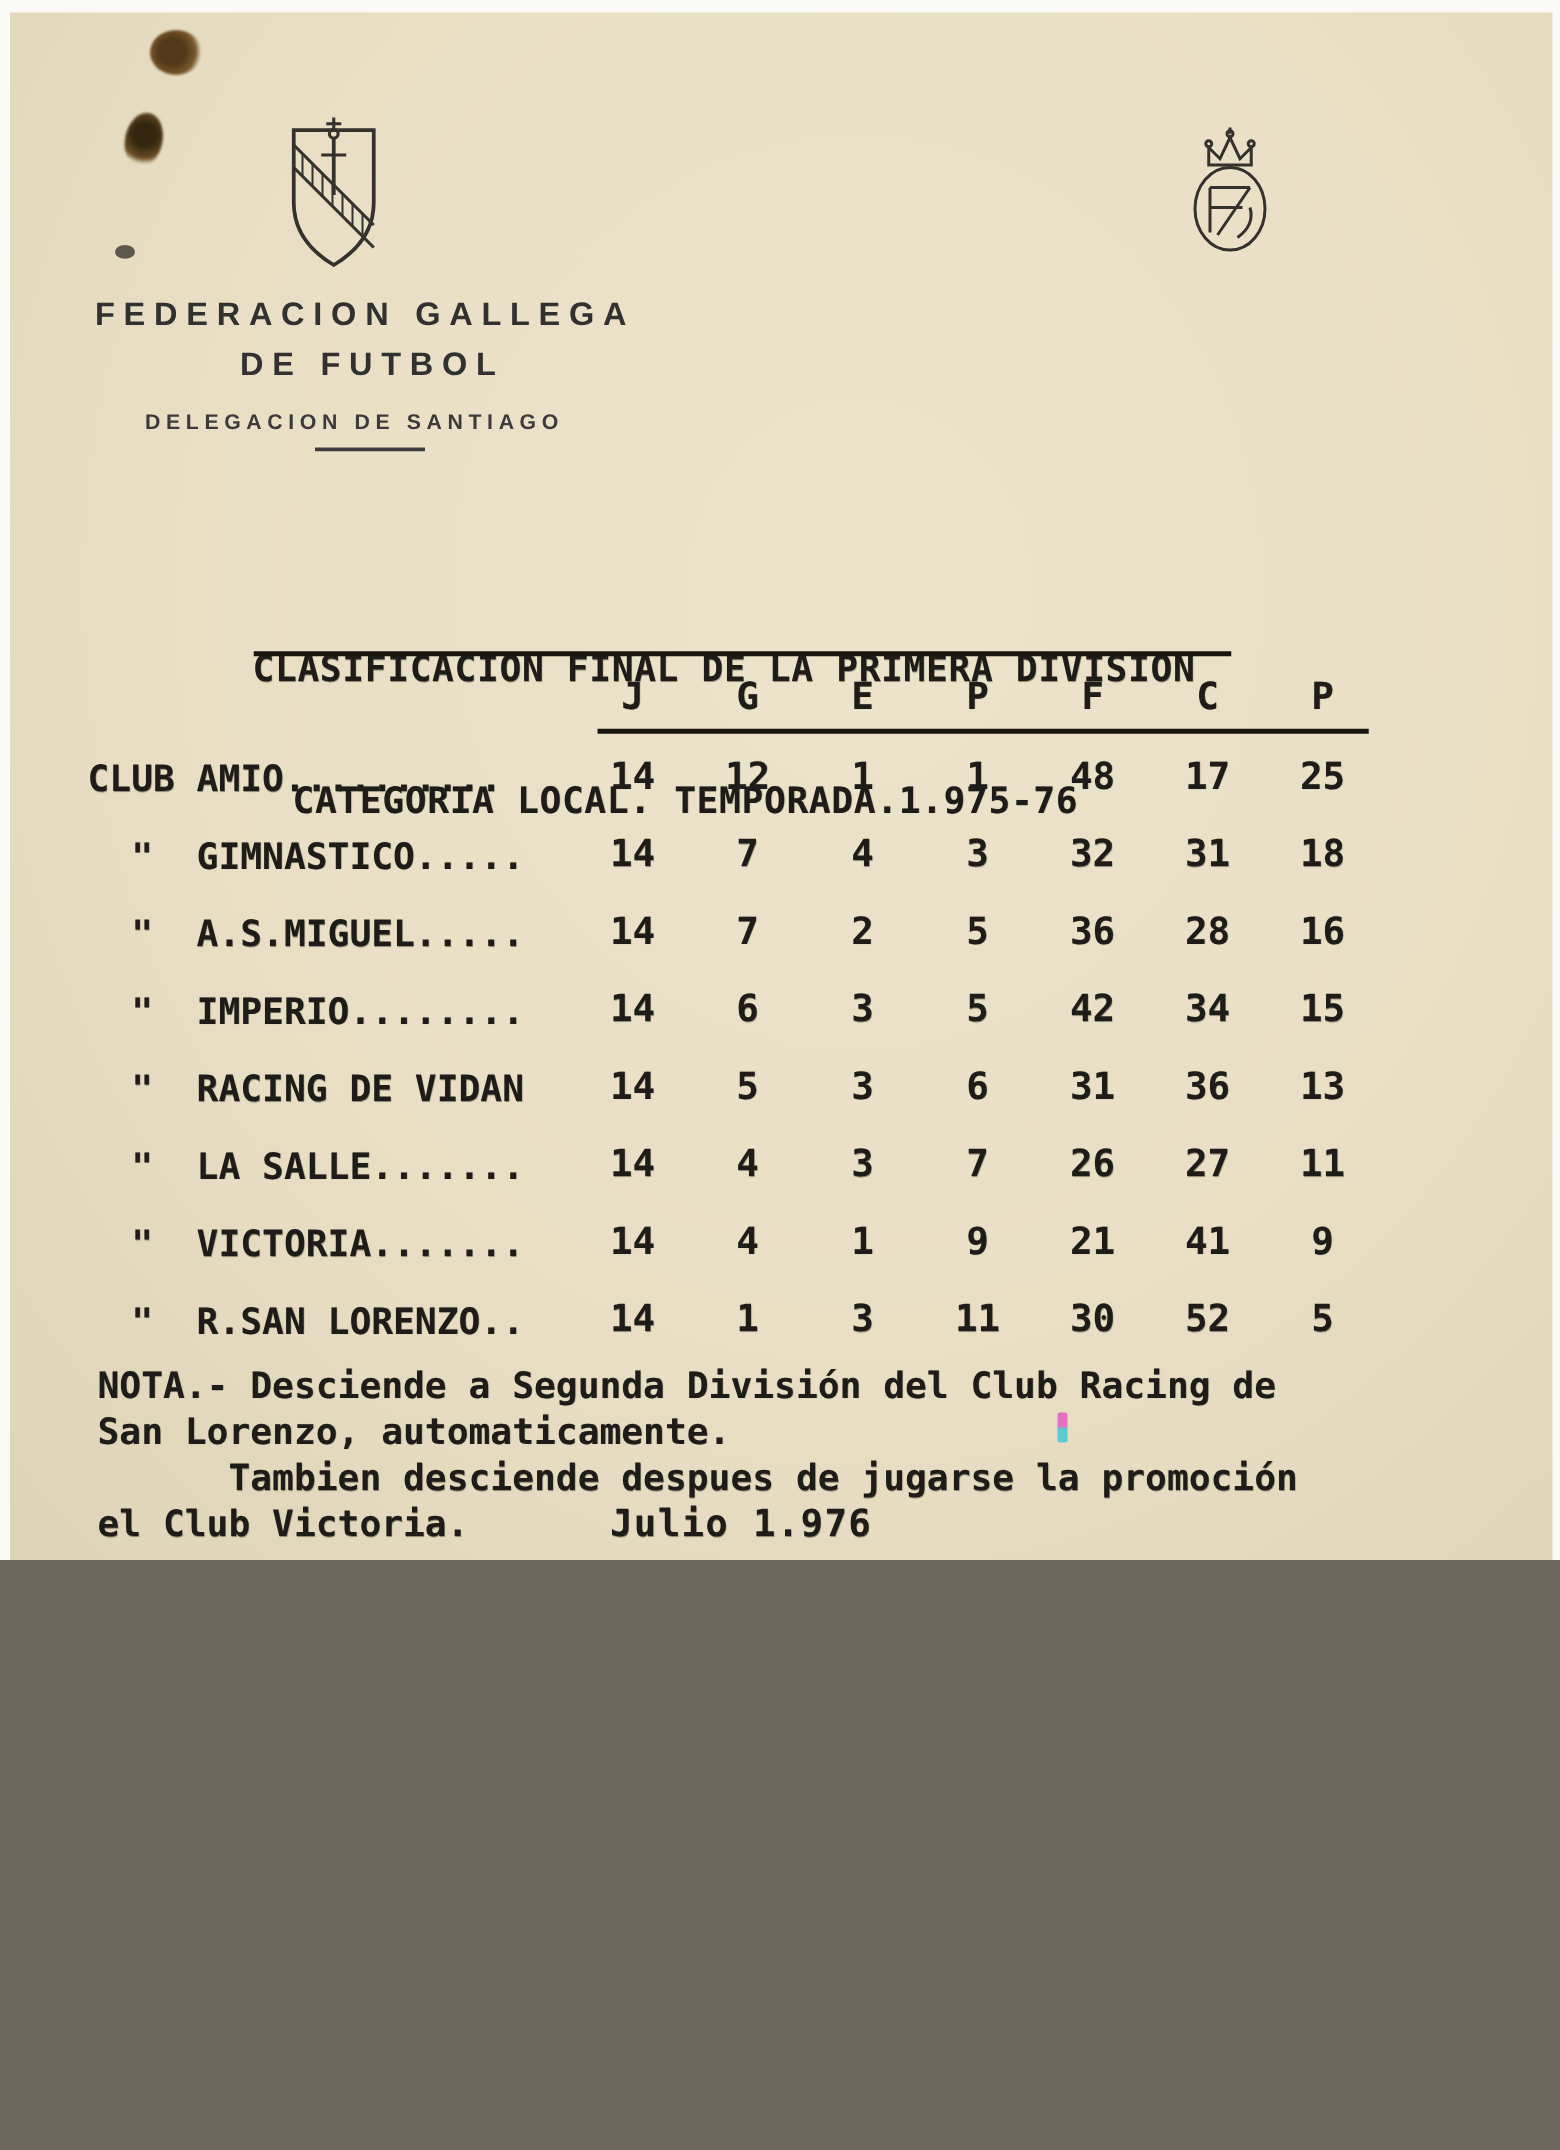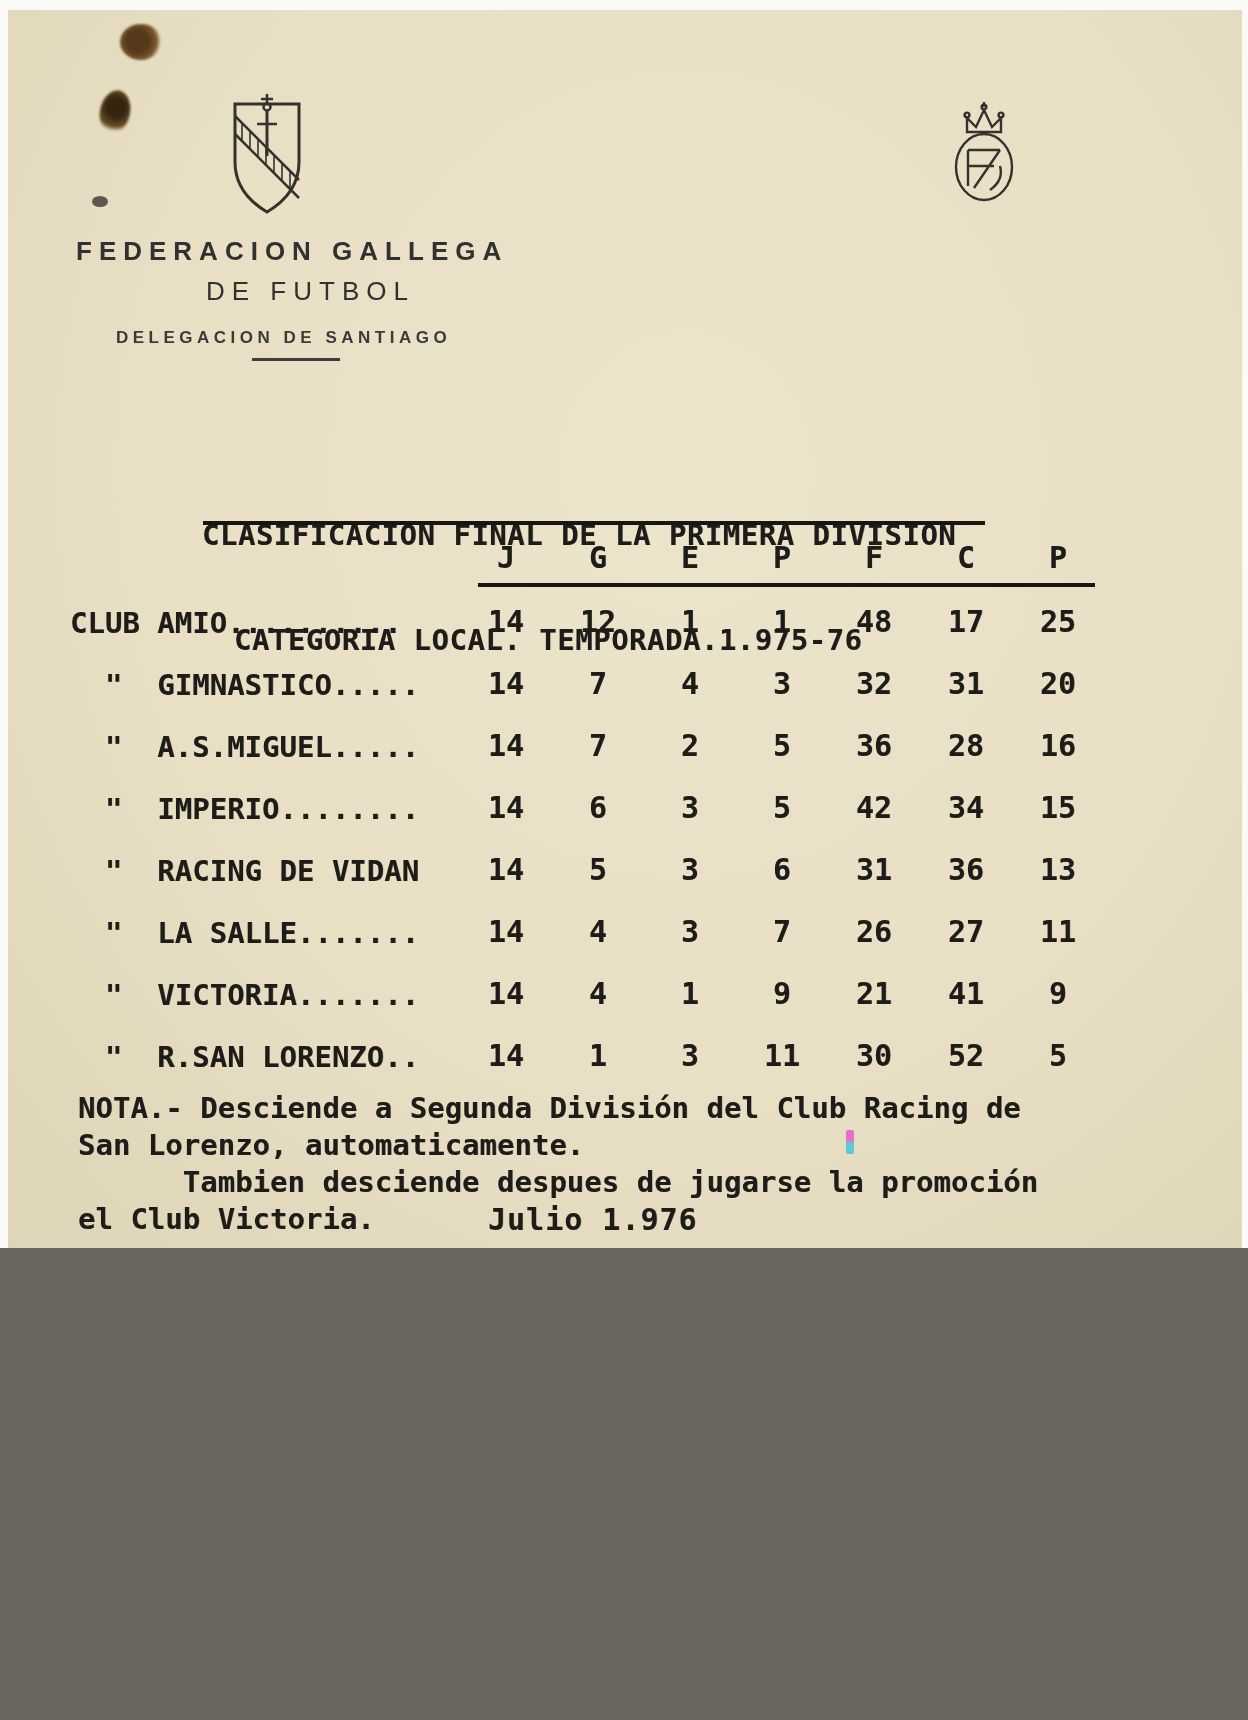--- a/index.html
+++ b/index.html
@@ -26,21 +26,21 @@
   .stain3 { left:92px; top:196px; width:16px; height:11px; border-radius:50%;
     background:#45413a; opacity:.85; filter:blur(.5px); }
   .stain4 { left:930px; top:1360px; width:290px; height:250px; border-radius:50%;
     background:radial-gradient(circle, rgba(197,170,116,.30) 0 40%, rgba(197,170,116,0) 72%);
     filter:blur(6px); }
   .artifact { left:846px; top:1130px; width:8px; height:24px; border-radius:2px;
     background:linear-gradient(#e454c4 0 45%, #39c7d8 55% 100%); opacity:.8; }
 
   
   .org1 { left:76px;  top:236px; font-size:26px; letter-spacing:7px; font-weight:600; }
-  .org2 { left:206px; top:276px; font-size:26px; letter-spacing:7px; font-weight:400; }
+  .org2 { left:192px; top:276px; font-size:26px; letter-spacing:7px; font-weight:700; }
   .org3 { left:116px; top:328px; font-size:17px; letter-spacing:4.5px; font-weight:700; color:#3b3b3b; }
   .org-rule { left:252px; top:358px; width:88px; height:3px; background:#3d3d3d; }
 
   
   .title { left:202px; top:448px; font-size:29px; line-height:35px; letter-spacing:.5px; white-space:pre; }
   .title-line2 { margin-left:32px; }
   .title-rule { left:203px; top:521px; width:782px; height:4px; background:#181611; }
 
   
   .thead { left:70px; top:540px; width:1040px; display:flex; font-size:30px; }
@@ -136,21 +136,21 @@
     </div>
 
     <div class="trow">
       <div class="club tw">  "  GIMNASTICO.....</div>
       <div class="num tw">14</div>
       <div class="num tw">7</div>
       <div class="num tw">4</div>
       <div class="num tw">3</div>
       <div class="num tw">32</div>
       <div class="num tw">31</div>
-      <div class="num tw">20</div>
+      <div class="num tw">18</div>
     </div>
 
     <div class="trow">
       <div class="club tw">  "  A.S.MIGUEL.....</div>
       <div class="num tw">14</div>
       <div class="num tw">7</div>
       <div class="num tw">2</div>
       <div class="num tw">5</div>
       <div class="num tw">36</div>
       <div class="num tw">28</div>

